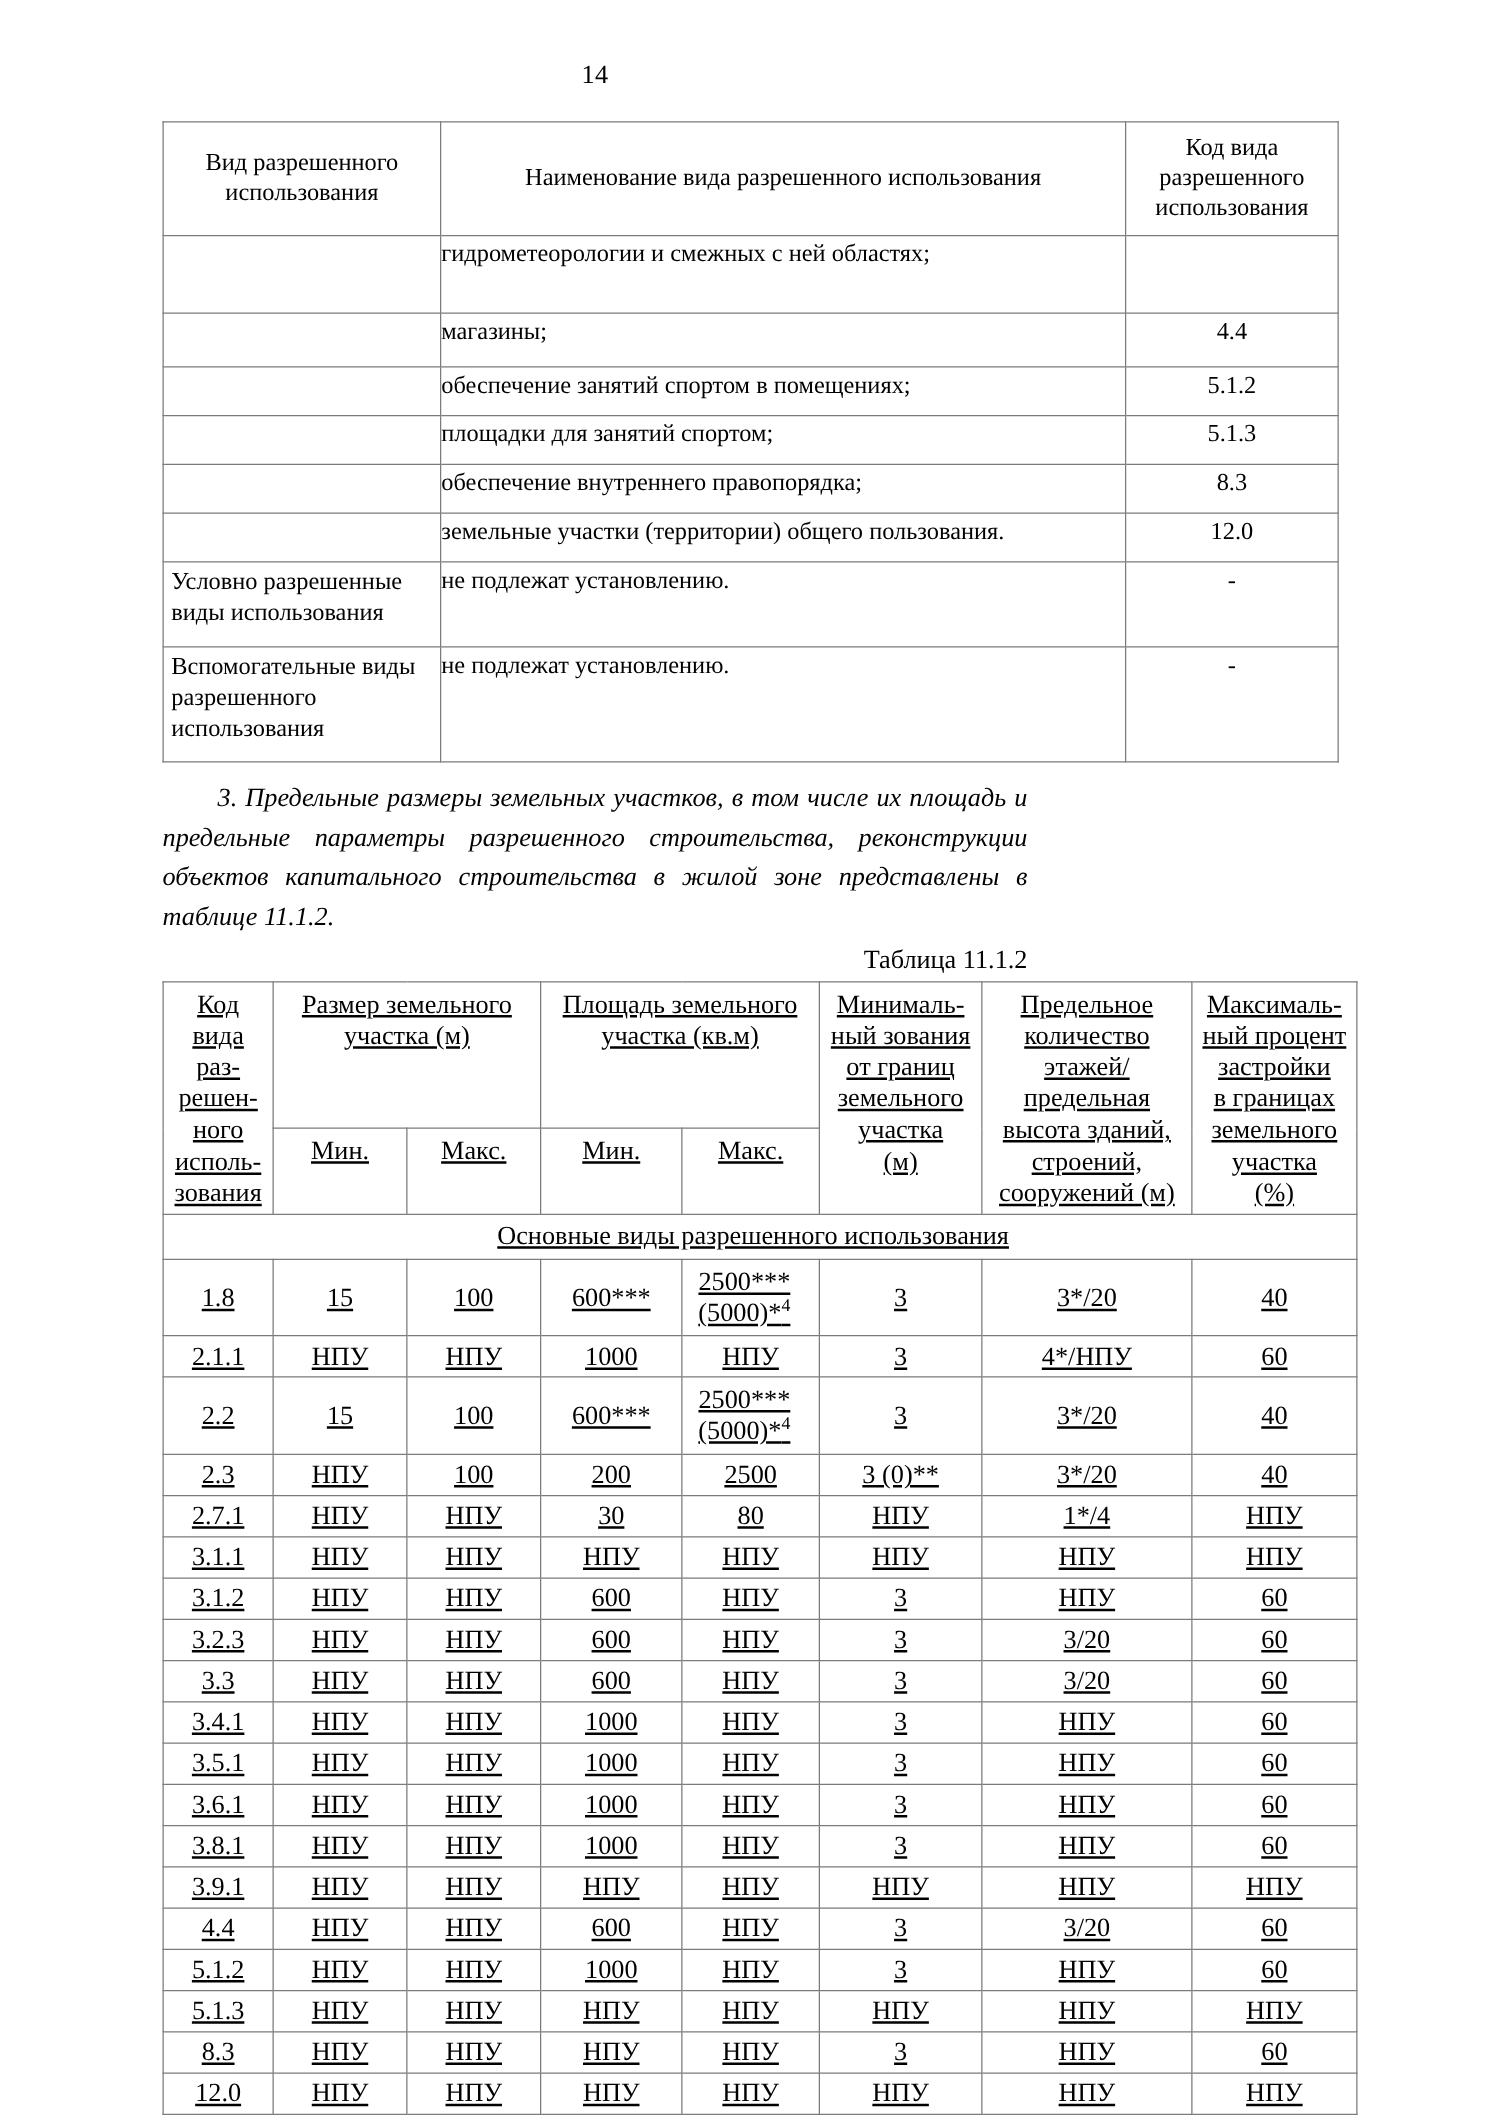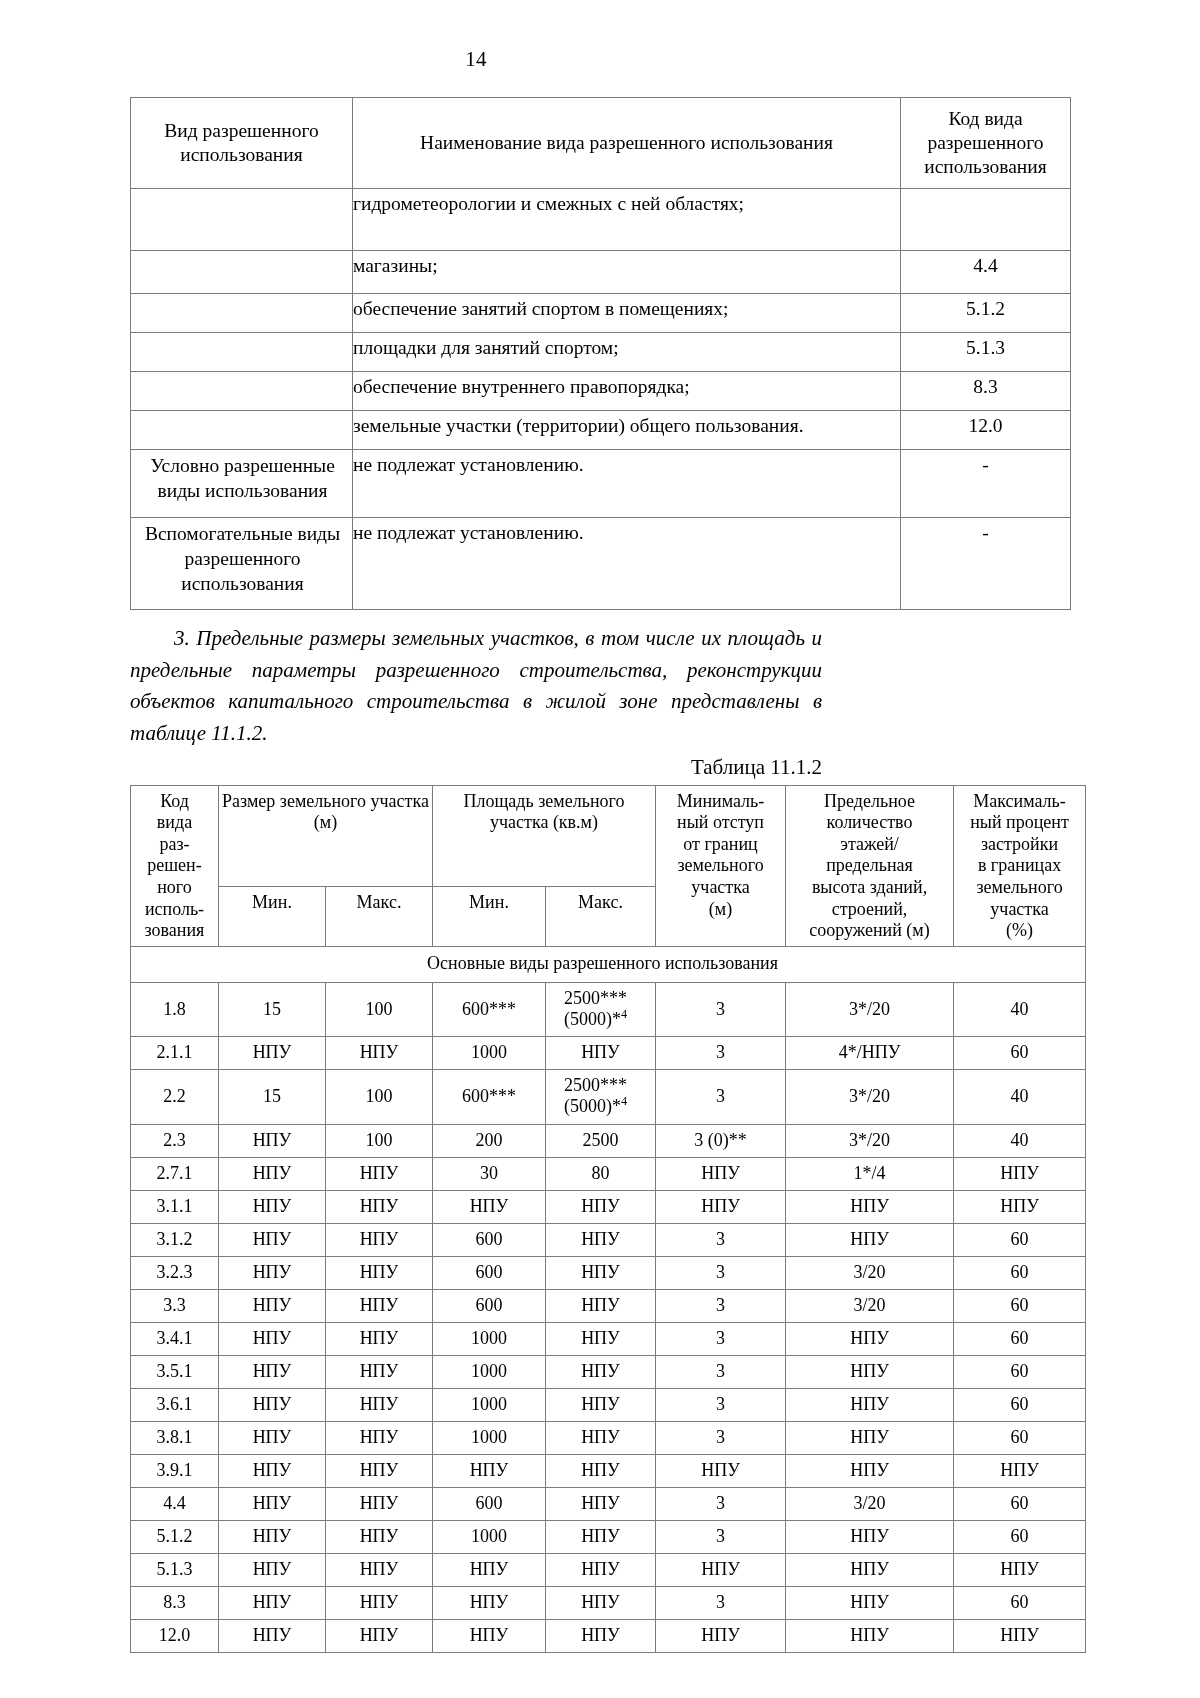--- a/index.html
+++ b/index.html
@@ -56,21 +56,21 @@
     text-align: left;
     vertical-align: top;
     padding: 4px 6px 5px 0;
   }
   #table-permitted-use td.code-cell {
     text-align: center;
     vertical-align: top;
     padding: 4px 6px 5px 6px;
   }
   #table-permitted-use td.kind-cell {
-    text-align: center;
+    text-align: left;
     vertical-align: top;
     padding: 4px 4px 5px 6px;
     line-height: 1.26;
   }
   .col-kind  { width: 222px; }
   .col-name  { width: 548px; }
   .col-code  { width: 170px; }
 
   .h-tall-1 { height: 52px; }
   .h-row-1  { height: 33px; }
@@ -90,21 +90,22 @@
   }
   .table-caption {
     font-size: 21px;
     text-align: right;
     margin: 6px 0 4px 0;
     line-height: 1.2;
   }
 
   
   #table-limits {
-    font-size: 18px;
+    font-size: 21px;
+    text-decoration: underline;
   }
   #table-limits th {
     text-align: center;
     vertical-align: top;
     line-height: 1.2;
     padding: 5px 3px 4px 3px;
   }
   #table-limits td {
     text-align: center;
     vertical-align: middle;
@@ -224,21 +225,21 @@
           <span class="stack-line">раз-</span>
           <span class="stack-line">решен-</span>
           <span class="stack-line">ного</span>
           <span class="stack-line">исполь-</span>
           <span class="stack-line">зования</span>
         </th>
         <th colspan="2">Размер земельного участка (м)</th>
         <th colspan="2">Площадь земельного участка (кв.м)</th>
         <th rowspan="2">
           <span class="stack-line">Минималь-</span>
-          <span class="stack-line">ный отступ</span>
+          <span class="stack-line">ный зования</span>
           <span class="stack-line">от границ</span>
           <span class="stack-line">земельного</span>
           <span class="stack-line">участка</span>
           <span class="stack-line">(м)</span>
         </th>
         <th rowspan="2">
           <span class="stack-line">Предельное</span>
           <span class="stack-line">количество</span>
           <span class="stack-line">этажей/</span>
           <span class="stack-line">предельная</span>

